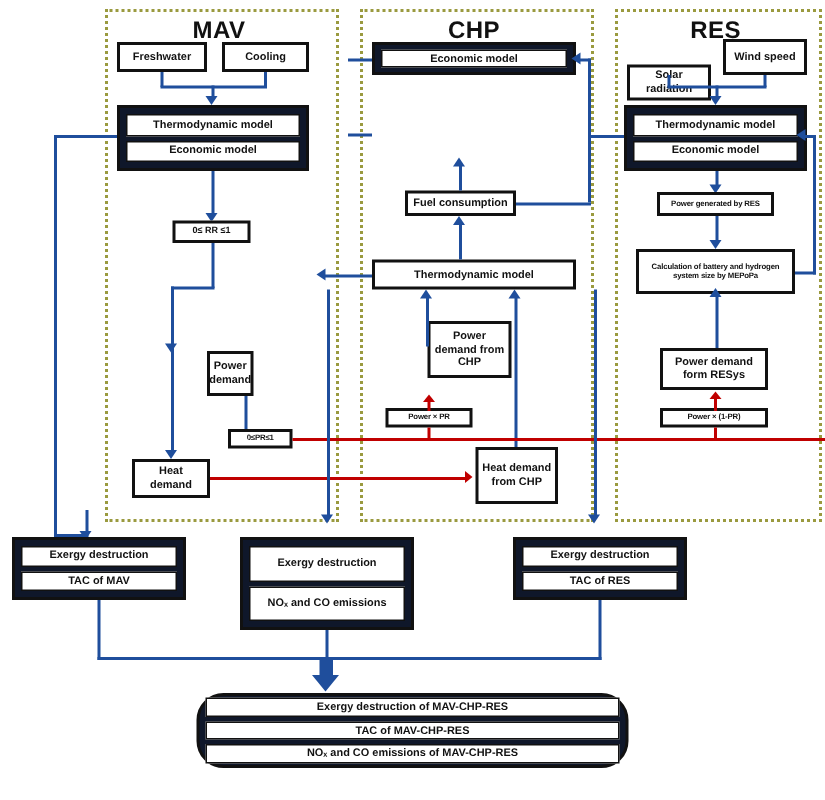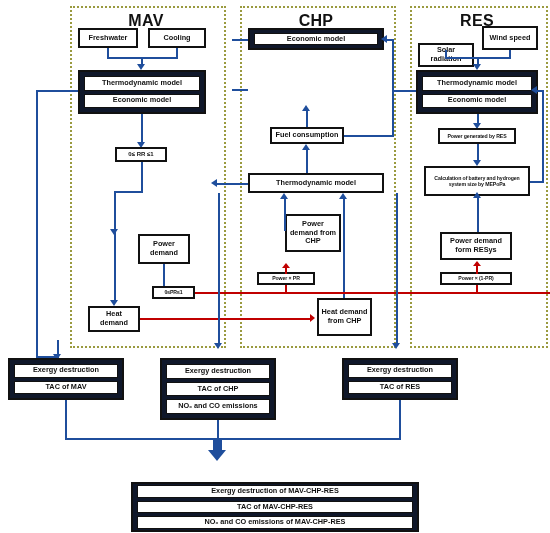--- a/index.html
+++ b/index.html
@@ -71,21 +71,21 @@
 
   <div class="ln vh" style="left:141px;top:114px;height:30px;"></div>
   <div class="arw arw-d" style="left:137px;top:142px;"></div>
   <div class="box thick tiny" style="left:115px;top:147px;width:52px;height:15px;">0≤ RR ≤1</div>
 
   <div class="ln vh" style="left:141px;top:162px;height:30px;"></div>
   <div class="ln hh" style="left:114px;top:191px;width:29px;"></div>
   <div class="ln vh" style="left:114px;top:191px;height:40px;"></div>
   <div class="arw arw-d" style="left:110px;top:229px;"></div>
 
-  <div class="box thick sm" style="left:138px;top:234px;width:52px;height:30px;">
+  <div class="box thick sm" style="left:138px;top:234px;width:31px;height:30px;">
     <span>Power demand</span>
   </div>
 
   <div class="ln vh" style="left:163px;top:264px;height:22px;"></div>
   <div class="box thick xtiny" style="left:152px;top:286px;width:43px;height:13px;">0≤PR≤1</div>
 
   <div class="ln vh" style="left:114px;top:231px;height:71px;"></div>
   <div class="arw arw-d" style="left:110px;top:300px;"></div>
   <div class="box thick sm" style="left:88px;top:306px;width:52px;height:26px;">
     <span>Heat demand</span>
@@ -195,36 +195,35 @@
   <div class="ln vh" style="left:396px;top:193px;height:152px;"></div>
   <div class="arw arw-d" style="left:392px;top:343px;"></div>
 
   <div class="outer" style="left:8px;top:358px;width:116px;height:42px;">
     <div class="box sm">Exergy destruction</div>
     <div class="box sm">TAC of MAV</div>
   </div>
 
   <div class="outer" style="left:160px;top:358px;width:116px;height:62px;">
     <div class="box sm">Exergy destruction</div>
-    <div class="box sm">TAC of CHP</div>
     <div class="box sm">NOₓ and CO emissions</div>
   </div>
 
   <div class="outer" style="left:342px;top:358px;width:116px;height:42px;">
     <div class="box sm">Exergy destruction</div>
     <div class="box sm">TAC of RES</div>
   </div>
 
   <div class="ln vh" style="left:65px;top:400px;height:40px;"></div>
   <div class="ln vh" style="left:217px;top:420px;height:20px;"></div>
   <div class="ln vh" style="left:399px;top:400px;height:40px;"></div>
   <div class="ln hh" style="left:65px;top:438px;width:336px;"></div>
 
   <div class="fat-stem" style="left:213px;top:438px;height:14px;"></div>
   <div class="fat-arrow" style="left:208px;top:450px;"></div>
 
-  <div class="outer" style="left:131px;top:482px;width:288px;height:50px;">
+  <div class="outer" style="left:131px;top:462px;width:288px;height:50px;border-radius:18px;">
     <div class="box sm">Exergy destruction of MAV-CHP-RES</div>
     <div class="box sm">TAC of MAV-CHP-RES</div>
     <div class="box sm">NOₓ and CO emissions of MAV-CHP-RES</div>
   </div>
 
 </div>
 
 </body></html>

